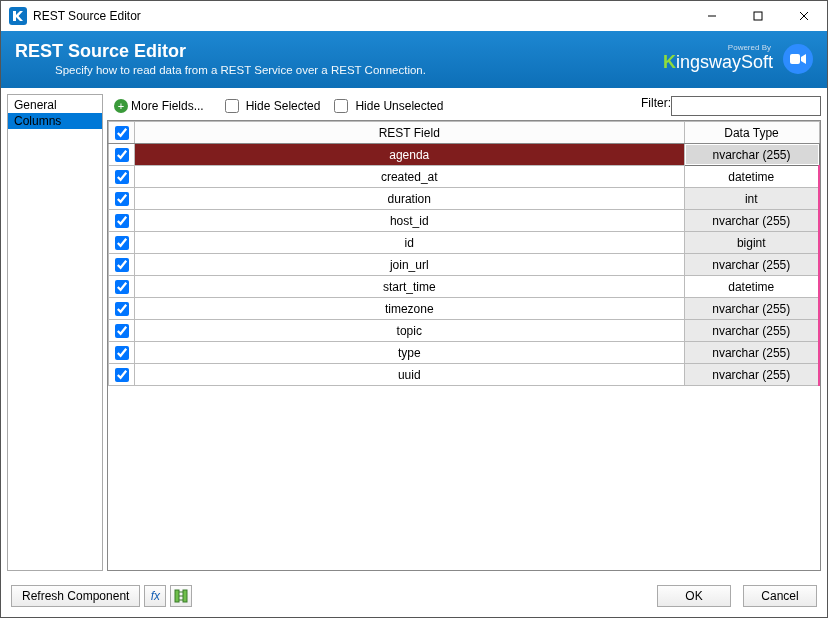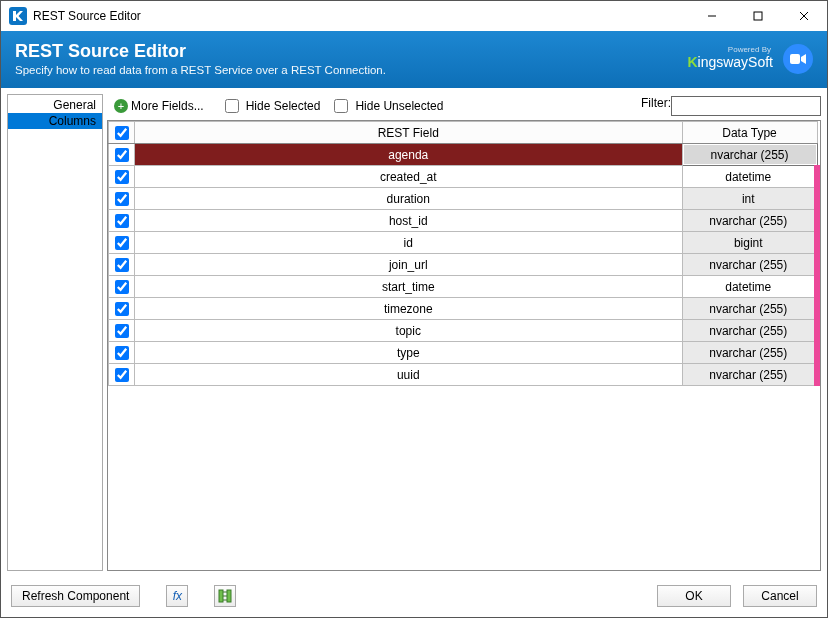--- a/index.html
+++ b/index.html
@@ -6,49 +6,49 @@
   html, body { margin: 0; padding: 0; font-family: "Segoe UI", Tahoma, sans-serif; font-size: 12px; background: #fff; }
   .window { width: 828px; height: 618px; border: 1px solid #555; position: relative; background: #fff; display: flex; flex-direction: column; }
   .titlebar { height: 30px; display: flex; align-items: center; padding: 0 0 0 8px; background: #fff; }
   .app-icon { width: 18px; height: 18px; background: #0b74c4; border-radius: 3px; display: flex; align-items: center; justify-content: center; color: #fff; font-weight: bold; font-size: 12px; margin-right: 6px; }
   .titlebar-title { flex: 1; font-size: 12px; color: #000; }
   .win-controls { display: flex; }
   .win-btn { width: 46px; height: 30px; display: flex; align-items: center; justify-content: center; cursor: pointer; }
   .header-band { background: linear-gradient(#1d87d2, #0d6fb7); color: #fff; padding: 10px 14px 12px; display: flex; align-items: center; }
   .header-text { flex: 1; }
   .header-title { font-size: 18px; font-weight: 600; margin-bottom: 2px; }
-  .header-sub { font-size: 11.5px; opacity: 0.95; }
+  .header-sub { font-size: 11.5px; opacity: 0.95; margin-left: 40px; }
   .header-logo { display: flex; align-items: center; gap: 10px; }
   .ks-logo { font-size: 11px; color: #fff; display: flex; align-items: center; justify-content: center; }
   .ks-logo .pow { font-size: 8px; color: #cde; margin-right: 2px; }
   .zoom-circle { width: 30px; height: 30px; background: #2d8cff; border-radius: 50%; display: flex; align-items: center; justify-content: center; }
   .content-area { flex: 1; display: flex; padding: 6px; gap: 4px; min-height: 0; }
   .side-panel { width: 96px; border: 1px solid #aaa; background: #fff; padding: 2px 0; }
-  .side-item { padding: 1px 6px; cursor: pointer; text-align: right; }
+  .side-item { padding: 1px 6px; cursor: pointer; }
   .side-item.selected { background: #0078d7; color: #000000; }
   .main-panel { flex: 1; display: flex; flex-direction: column; min-height: 0; }
   .toolbar { display: flex; align-items: center; height: 24px; margin-bottom: 2px; gap: 10px; }
   .more-btn { display: flex; align-items: center; gap: 3px; padding: 2px 6px; border: 1px solid transparent; cursor: pointer; }
   .plus-icon { width: 14px; height: 14px; border-radius: 50%; background: #3a9a3a; color: #fff; font-size: 11px; display: inline-flex; align-items: center; justify-content: center; line-height: 1; }
   .chk-label { display: flex; align-items: center; gap: 4px; }
   .chk-label input { width: 14px; height: 14px; }
   .filter-wrap { margin-left: auto; display: flex; align-items: flex-start; }
   .filter-wrap input[type="text"] { width: 150px; height: 20px; border: 1px solid #666; padding: 0 4px; }
   .grid { flex: 1; border: 1px solid #888; overflow: auto; background: #fff; }
   table { border-collapse: collapse; width: 100%; table-layout: fixed; }
   th, td { border: 1px solid #bbb; padding: 3px 6px; text-align: center; font-weight: normal; height: 22px; }
   th { background: #fcfcfc; border-bottom: 1px solid #888; }
   .col-chk { width: 26px; text-align: center; padding: 0; }
   .col-chk input { width: 14px; height: 14px; margin: 0; vertical-align: middle; }
   .col-type { width: 135px; }
   tr.selected td { background: #7f1d1d; color: #fff; }
   tr.selected td.dt-cell { background: #d8d8d8; color: #000; border: 1px solid #777; box-shadow: inset 0 0 0 1px #fff; }
-  td.dt-cell { background: #eaeaea; border-left: 1px solid #999; border-right: 6px solid #ec4899; }
+  td.dt-cell { background: #eaeaea; border-left: 1px solid #999; border-right: 2px solid #ec4899; }
   td.dt-cell.editable { background: #fff; }
-  .footer { padding: 8px 10px 10px; display: flex; align-items: flex-end; gap: 26px; }
+  .footer { padding: 8px 10px 10px; display: flex; align-items: flex-end; gap: 4px; }
   .btn { border: 1px solid #aaa; background: linear-gradient(#fdfdfd,#ececec); padding: 3px 10px; min-width: 74px; text-align: center; cursor: pointer; }
   .spacer { flex: 1; }
   .footer .right-btns { display: flex; gap: 12px; margin-left: 48px; }
   .icon-btn { width: 22px; height: 22px; border: 1px solid #aaa; background: linear-gradient(#fdfdfd,#ececec); display: inline-flex; align-items: center; justify-content: center; cursor: pointer; }
 </style>
 </head>
 <body>
 
 <div class="window">
 
@@ -81,21 +81,21 @@
 
   <div class="header-band">
     <div class="header-text">
       <div class="header-title">REST Source Editor</div>
       <div class="header-sub">Specify how to read data from a REST Service over a REST Connection.</div>
     </div>
     <div class="header-logo">
       <div class="ks-logo">
         <div style="display:flex;flex-direction:column;align-items:flex-end;line-height:1.1">
           <span class="pow">Powered By</span>
-          <span style="font-size:14px"><span style="color:#8edc3c;font-weight:bold">K</span><span>ingswaySoft</span></span>
+          <span style="font-size:18px"><span style="color:#8edc3c;font-weight:bold">K</span><span>ingswaySoft</span></span>
         </div>
       </div>
       <div class="zoom-circle">
         <svg width="16" height="12" viewBox="0 0 16 12">
             <rect x="0" y="1" width="10" height="10" rx="2" fill="#fff"></rect>
             <path d="M11 4 L16 1 L16 11 L11 8 Z" fill="#fff"></path>
           </svg>
       </div>
     </div>
   </div>

